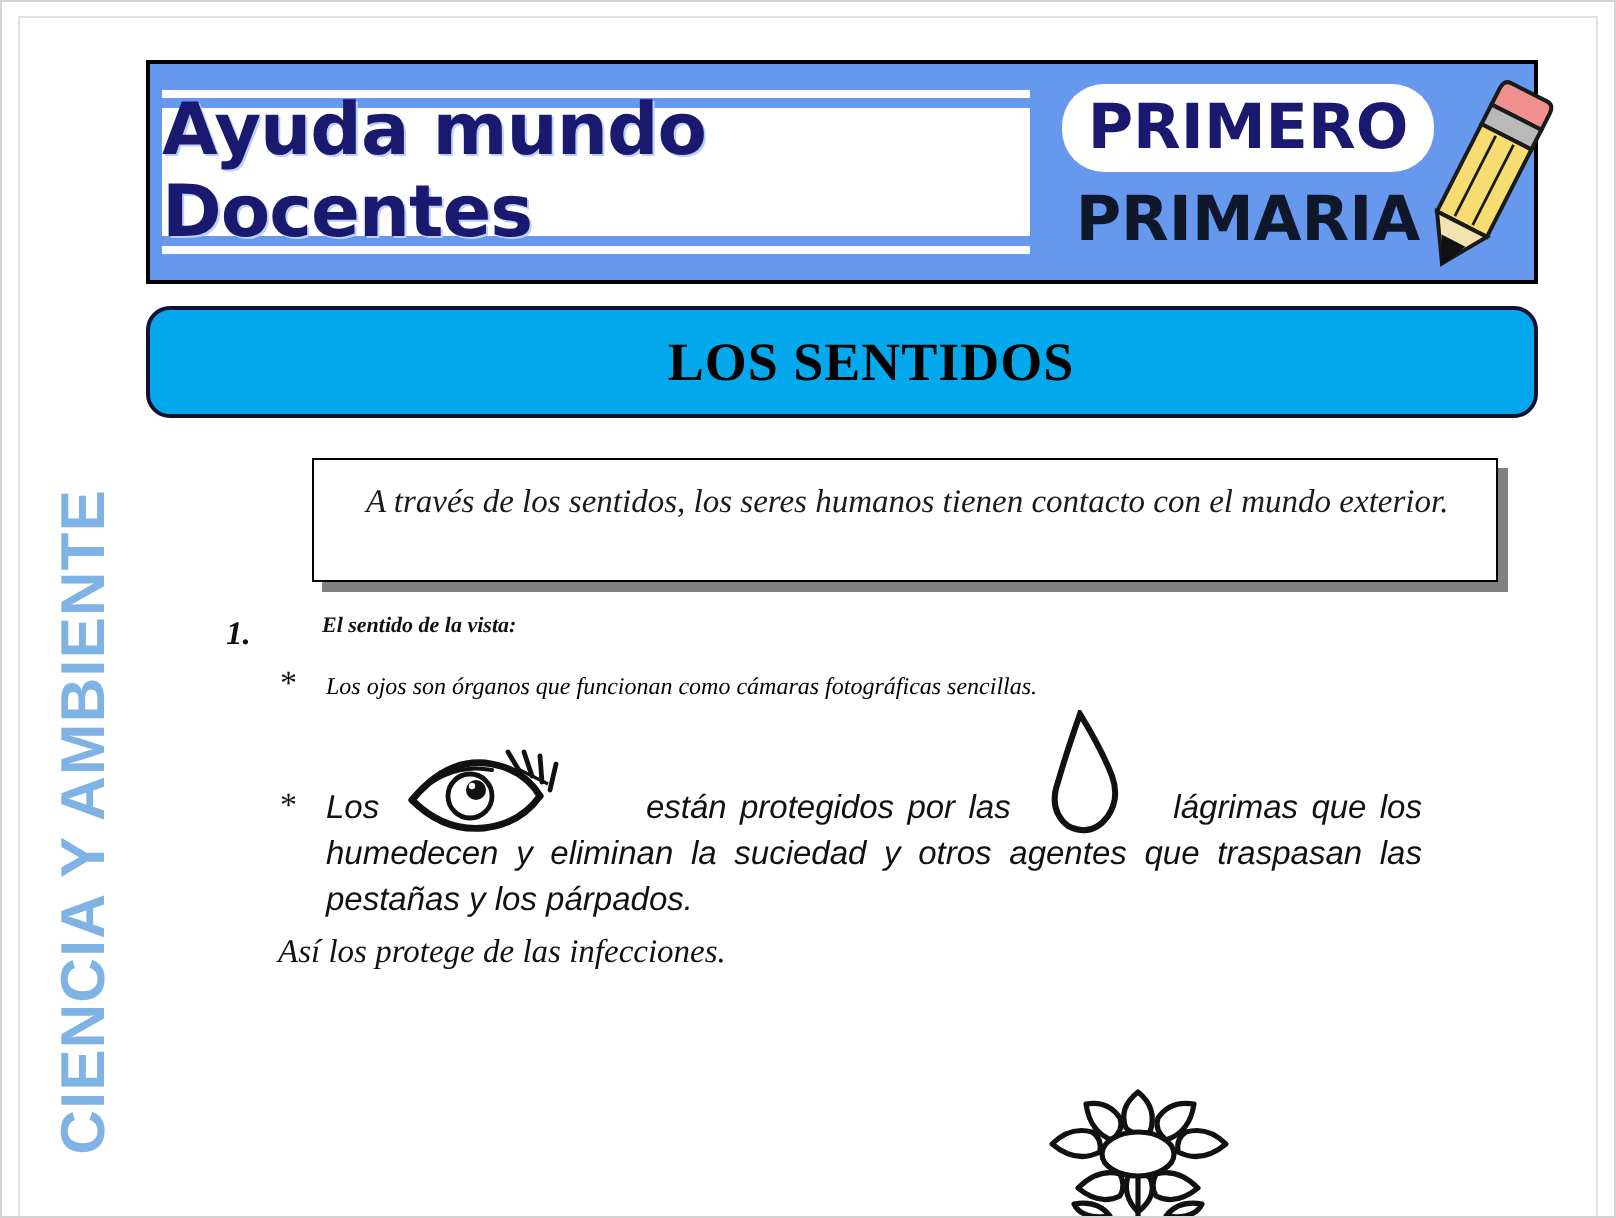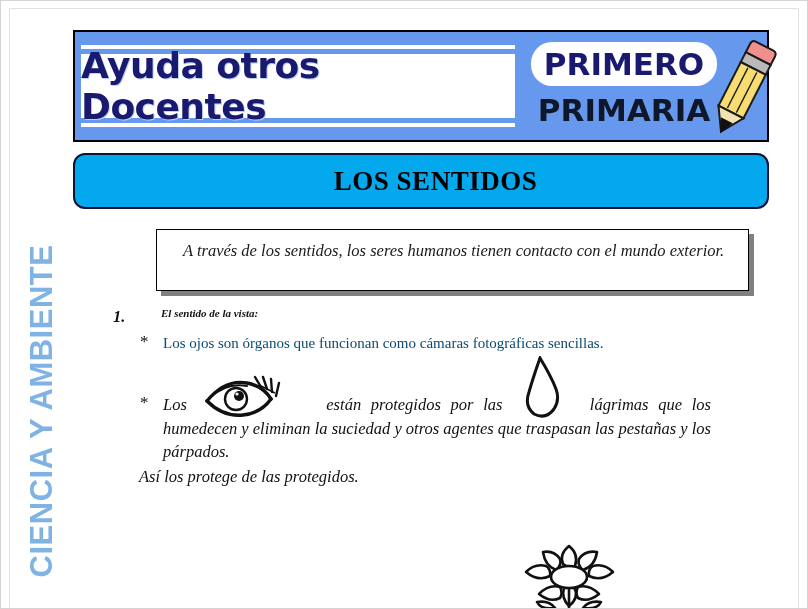--- a/index.html
+++ b/index.html
@@ -242,23 +242,24 @@
   .bullet-block .star {
     position: absolute;
     left: 139px;
     top: 0px;
     font-family: "Liberation Serif", serif;
     font-size: 17px;
     color: #111111;
   }
   .bullet-block .ptxt {
     font-family: "Liberation Serif", serif;
-    font-size: 15px;
+    font-style: italic;
+    font-size: 12px;
     line-height: 23px;
-    color: #0c4a6e;
+    color: #000000;
     text-align: justify;
   }
   .bullet-block.b1 { padding-left: 162px; padding-right: 98px; }
   .bullet-block.b1 .star { left: 139px; }
 
   
   #bullet2 {
     position: relative;
     margin-top: 38px;
     padding-left: 162px;
@@ -266,21 +267,21 @@
   }
   #bullet2 .star {
     position: absolute;
     left: 139px;
     top: 0px;
     font-family: "Liberation Serif", serif;
     font-size: 17px;
     color: #111111;
   }
   #bullet2 .ptxt {
-    font-family: Liberation Serif, serif;
+    font-family: Liberation Sans, sans-serif;
     font-style: italic;
     font-size: 16.5px;
     line-height: 23px;
     color: #111111;
     text-align: justify;
   }
   .inline-art {
     display: inline-block;
     vertical-align: middle;
     position: relative;
@@ -341,21 +342,21 @@
       <div class="stripe-group">
         <div class="stripe"></div>
         <div class="stripe-gap"></div>
         <div class="stripe thin"></div>
       </div>
       <div class="stripe-group">
         <div class="stripe thin"></div>
         <div class="stripe-gap"></div>
         <div class="stripe"></div>
       </div>
-      <div id="banner-title">Ayuda otros Docentes</div>
+      <div id="banner-title">Ayuda mundo Docentes</div>
     </div>
 
     <div id="banner-right">
       <div id="primero-pill">
         <span class="txt">PRIMERO</span>
       </div>
       <div id="primaria-text">PRIMARIA</div>
 
       <svg id="pencil-icon" viewBox="0 0 80 108">
         <g transform="rotate(27 40 54)">
@@ -429,21 +430,21 @@
         <span class="inline-art" id="tear-icon-wrap">
           <svg id="tear-icon" viewBox="0 0 44 66">
             <path d="M20 2 Q13 22 9 36 Q4 50 14 58 Q26 64 34 53 Q40 44 36 33 Q31 20 20 2 Z" fill="none" stroke="#111" stroke-width="3"></path>
           </svg>
         </span>
 
         <span>lágrimas que los humedecen y eliminan la suciedad y otros agentes que traspasan las pestañas y los párpados.</span>
       </div>
     </div>
 
-    <div class="closing-line">Así los protege de las protegidos.</div>
+    <div class="closing-line">Así los protege de las infecciones.</div>
   </div>
 
   <svg id="flower-icon" viewBox="0 0 120 68">
     <g fill="#ffffff" stroke="#111111" stroke-width="2.6" stroke-linejoin="round">
 
       <path d="M60 4 Q70 12 66 24 Q58 26 54 22 Q50 12 60 4 Z"></path>
       <path d="M88 10 Q86 24 74 28 Q68 23 70 17 Q76 8 88 10 Z"></path>
       <path d="M104 30 Q92 40 80 34 Q79 27 84 24 Q95 21 104 30 Z"></path>
       <path d="M34 10 Q36 24 47 28 Q53 23 51 17 Q45 8 34 10 Z"></path>
       <path d="M17 30 Q29 40 41 34 Q42 27 37 24 Q26 21 17 30 Z"></path>

